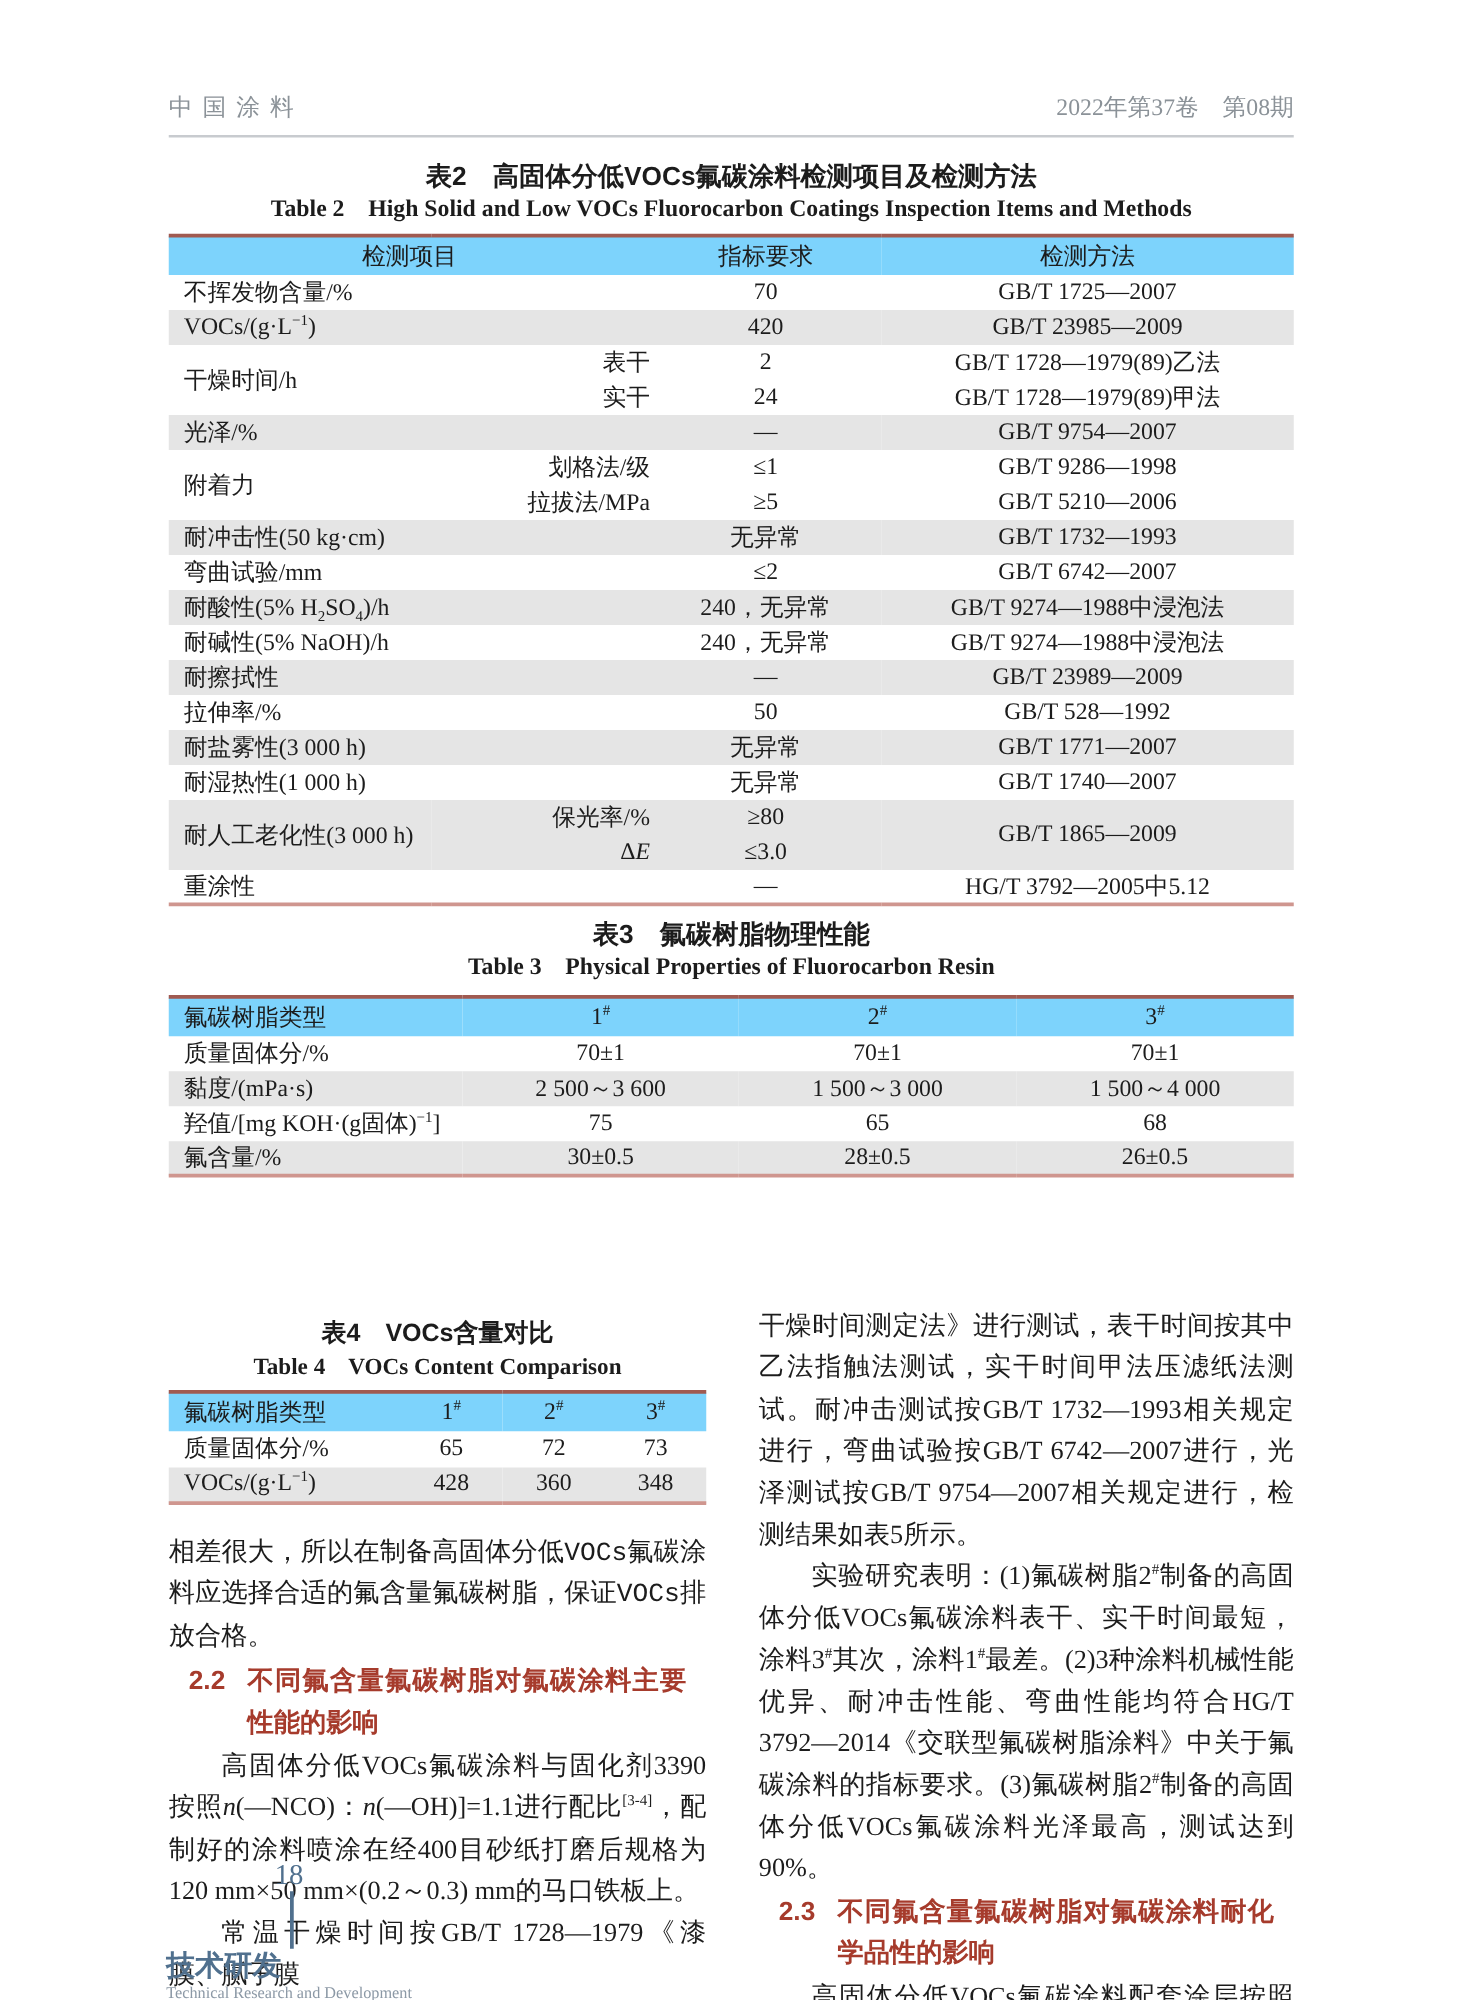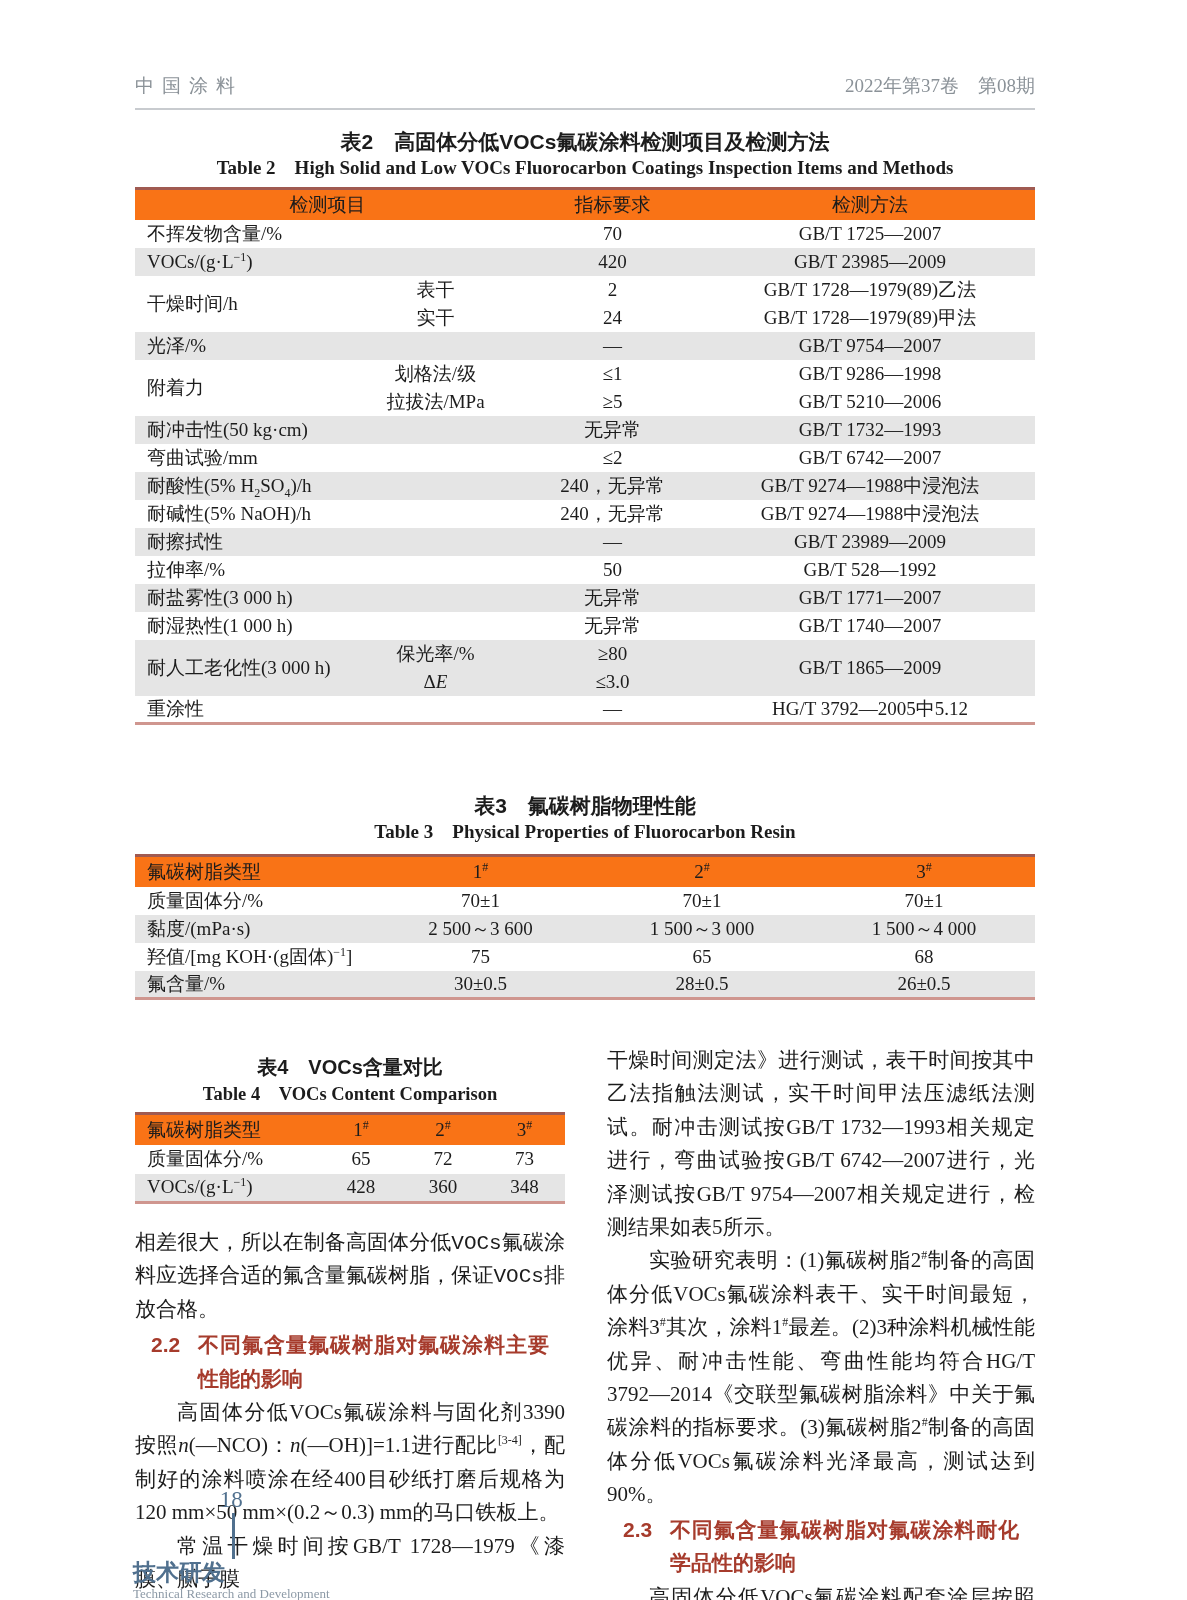--- a/index.html
+++ b/index.html
@@ -27,30 +27,30 @@
     font-size:19px; text-align:center; line-height:26px;
   }
   
   table { border-collapse:collapse; table-layout:fixed; width:100%; }
   .data-table {
     border-top:3px solid #a05a51;
     border-bottom:3px solid #cf968f;
     font-size:19px;
   }
   .data-table td { height:28px; vertical-align:middle; text-align:center; }
-  .data-table tr.head td { height:31px; background:#f97316; }
+  .data-table tr.head td { height:31px; background:#7dd3fc; }
   .data-table tr.tint td { background:#e5e5e5; }
   td.c-item { text-align:left; padding-left:12px; }
-  td.c-sub  { text-align:center; padding-left:6px; }
+  td.c-sub  { text-align:right; padding-left:6px; }
   sup { font-size:12px; line-height:0; }
   sub { font-size:12px; line-height:0; }
   
   .sec-table2 { position:absolute; left:135px; top:128px; width:900px; }
   .sec-table2 .cap-en { margin-bottom:6px; }
-  .sec-table3 { position:absolute; left:135px; top:792px; width:900px; }
+  .sec-table3 { position:absolute; left:135px; top:734px; width:900px; }
   .sec-table3 .cap-en { margin-bottom:9px; }
   .sec-columns {
     position:absolute; left:135px; top:1044px; width:900px;
     display:flex; gap:42px;
   }
   .col-left  { width:430px; }
   .col-right { width:435px; }
   .sec-table4 .cap-zh { font-size:20px; margin-top:10px; }
   .sec-table4 .cap-en { font-size:18.5px; margin-bottom:5px; }
   .sec-table4 .data-table td { height:29px; }

